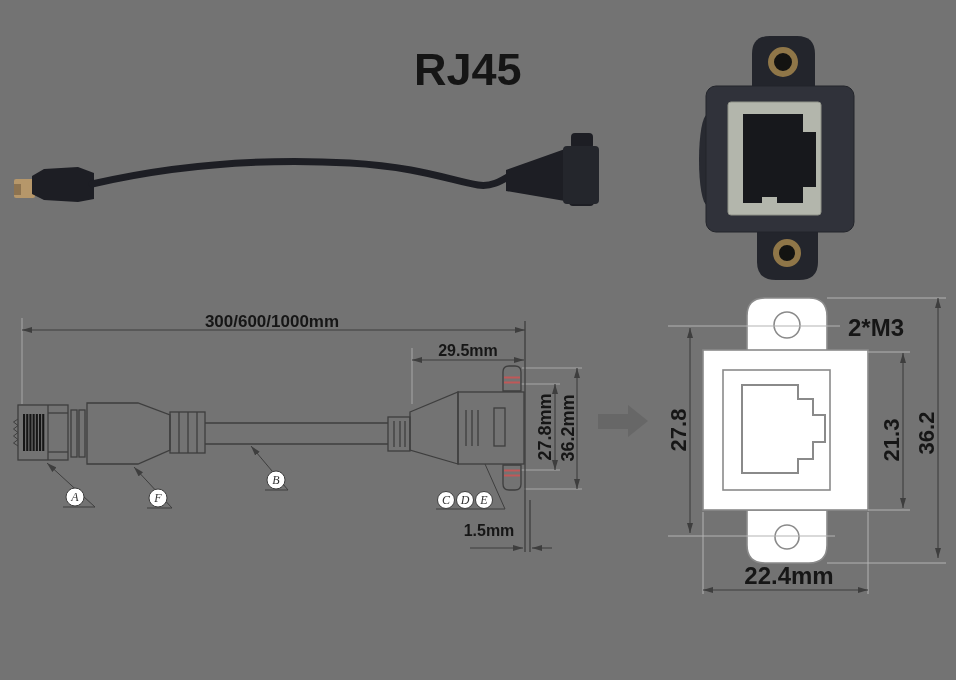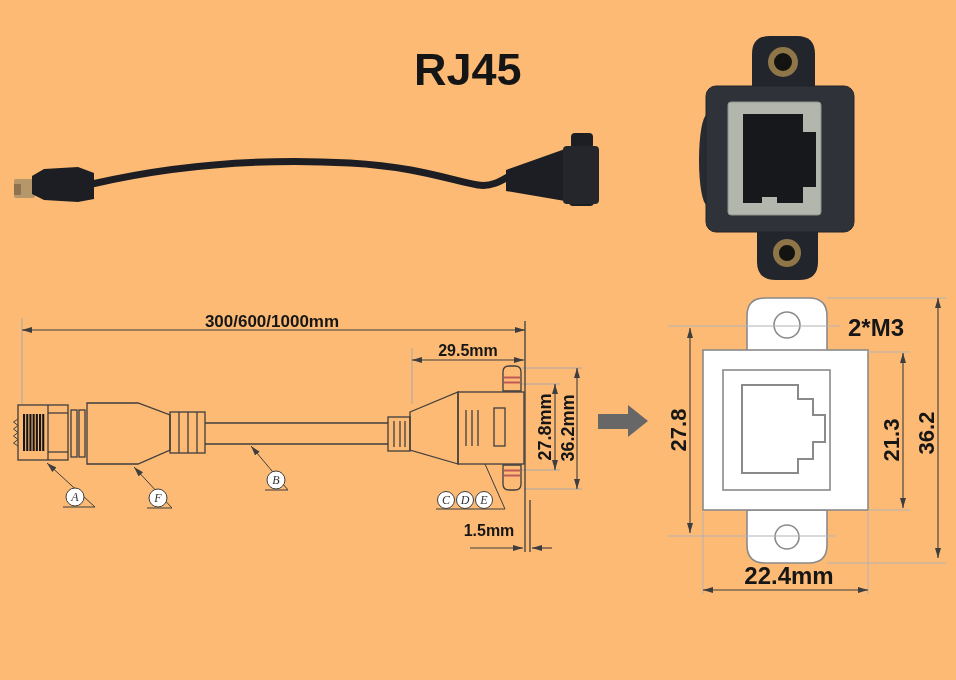--- a/index.html
+++ b/index.html
@@ -1,16 +1,16 @@
 <!DOCTYPE html>
 <html><head>
 <meta charset="utf-8">
 <style>
   html,body{margin:0;padding:0;background:#ffffff;}
-  #stage{position:relative;width:956px;height:680px;background:#fdba74;overflow:hidden;
+  #stage{position:relative;width:956px;height:680px;background:#737373;overflow:hidden;
          font-family:"Liberation Sans",sans-serif;}
   .abs{position:absolute;}
   #title{left:414px;top:44px;font-size:45px;font-weight:bold;color:#151515;
          letter-spacing:0px;font-family:"Liberation Sans",sans-serif;}
   svg text{font-family:"Liberation Sans",sans-serif;fill:#161616;font-weight:bold;}
   svg text.callout{font-family:"Liberation Serif",serif;font-weight:normal;font-style:italic;
                    font-size:12px;fill:#333;}
   .dimtxt-lg{font-size:17px;}
   .dimtxt-md{font-size:16px;}
   .dimtxt-rot{font-size:18px;}

